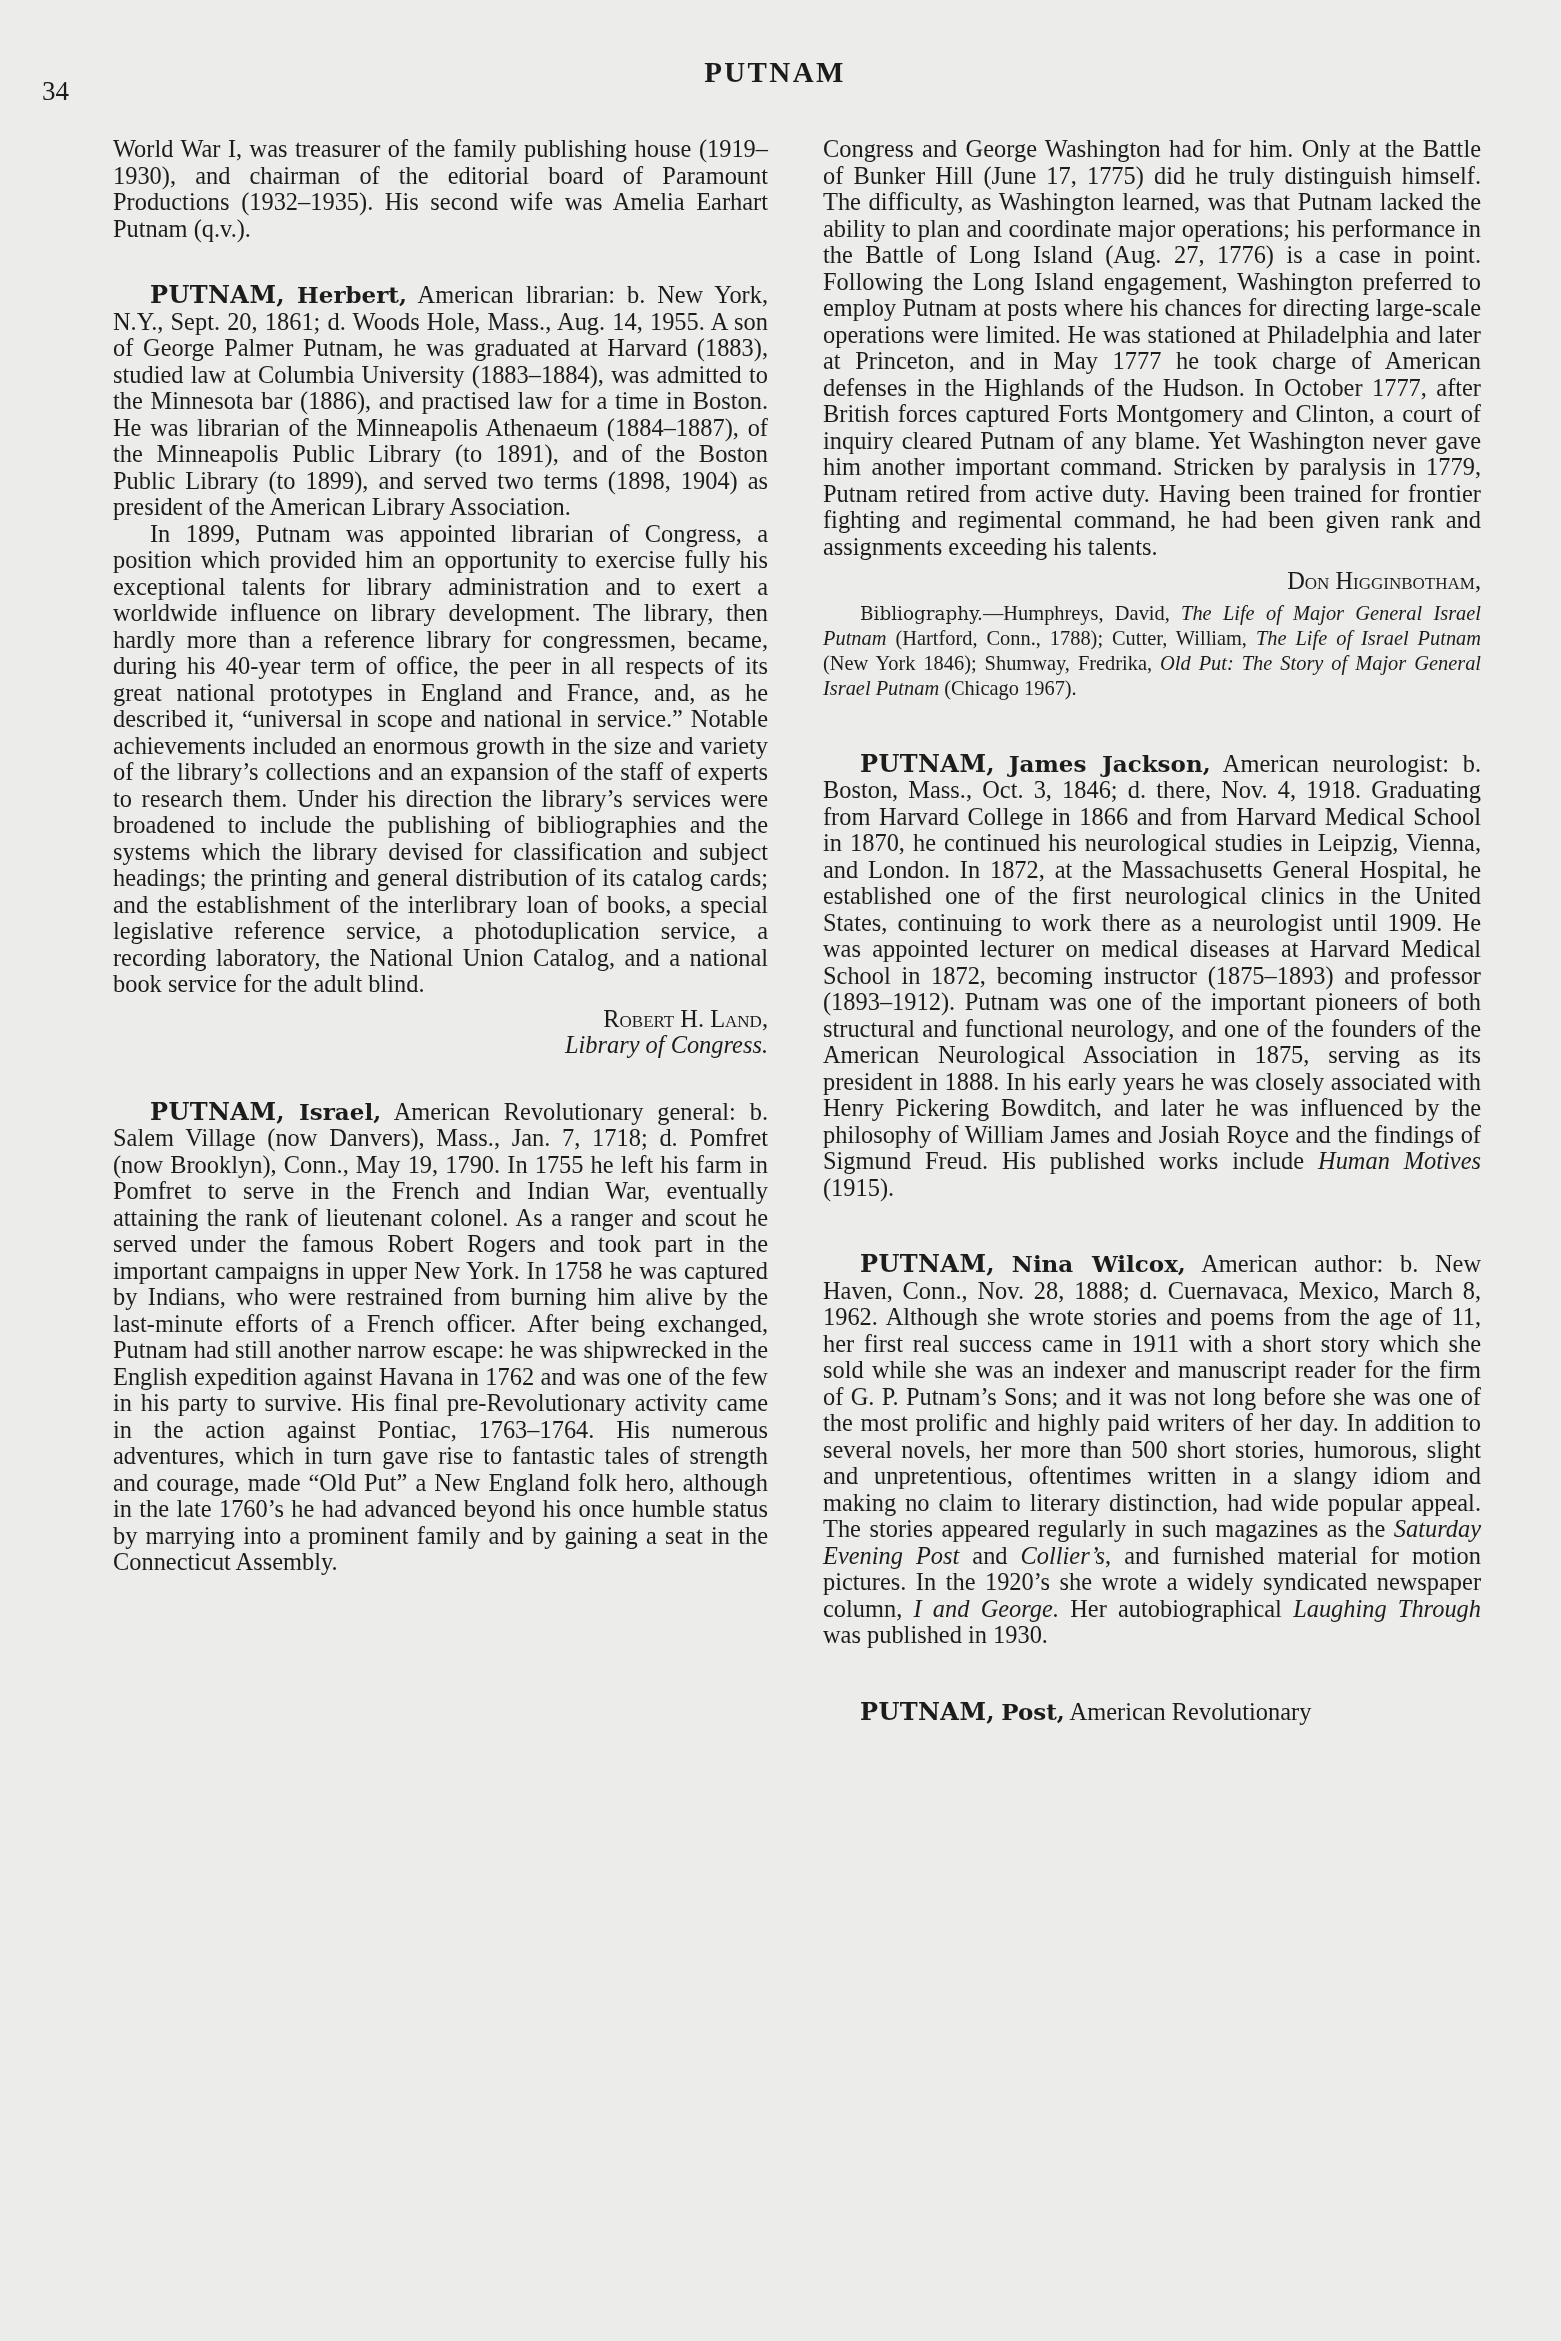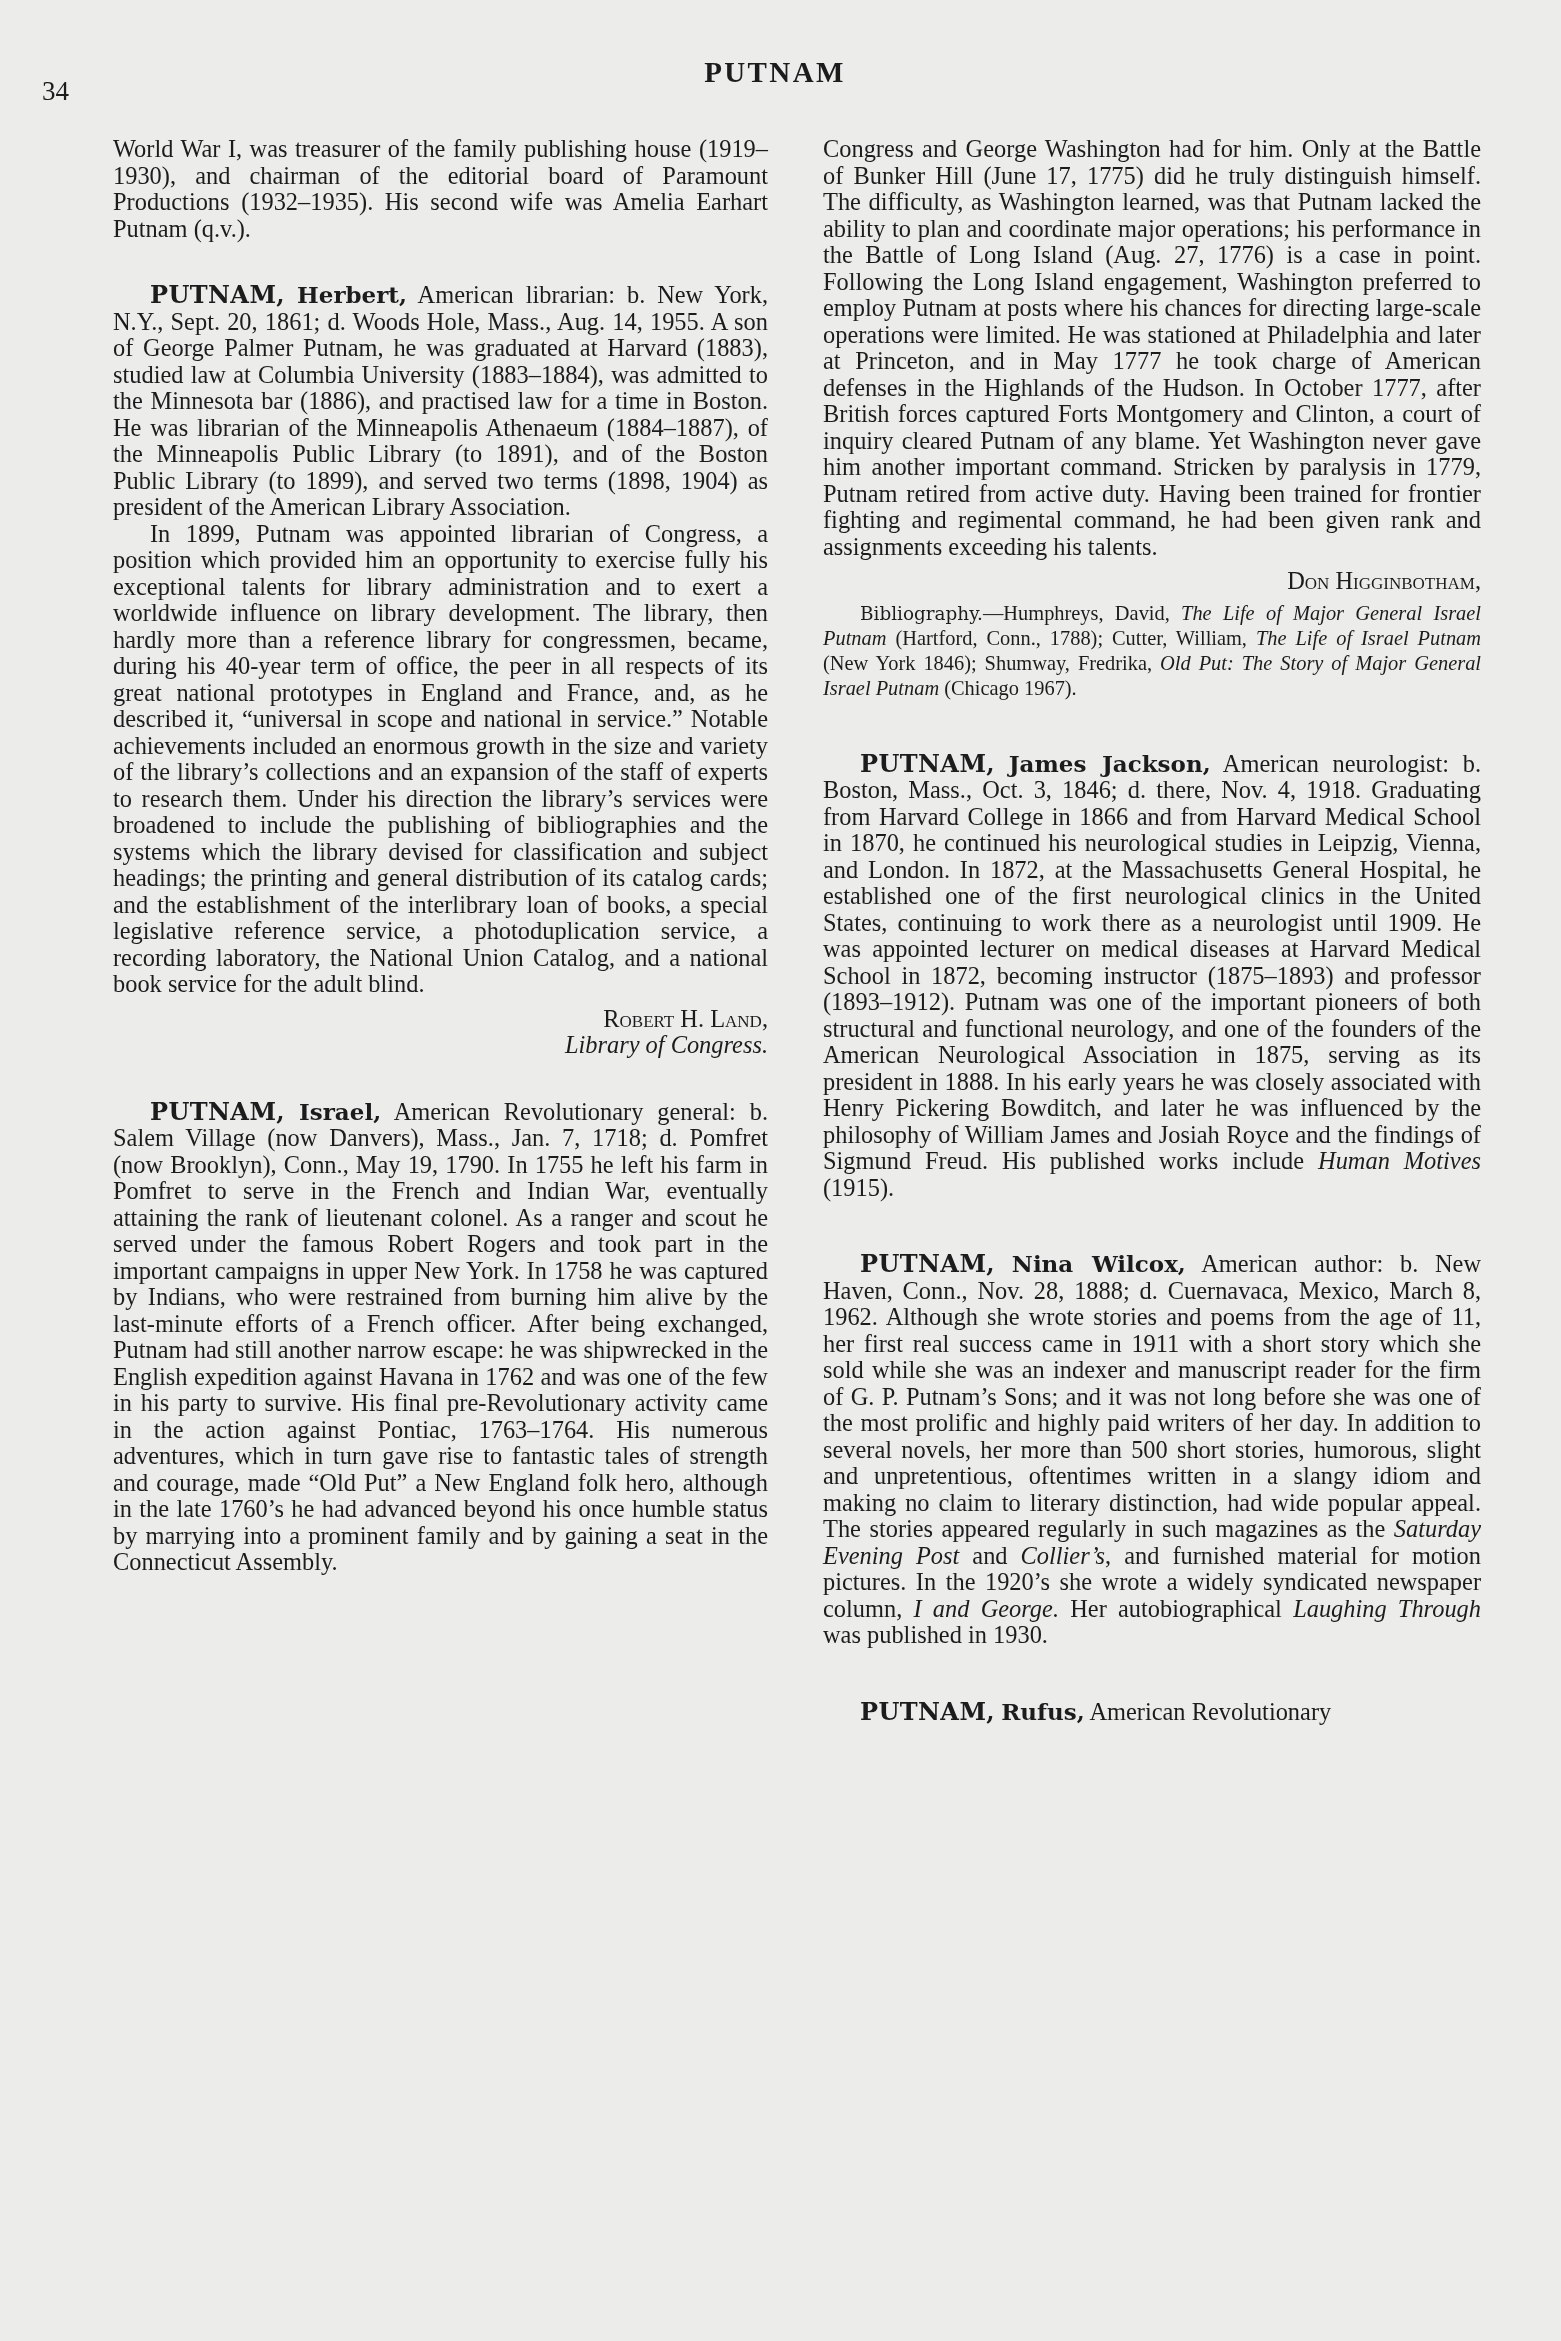--- a/index.html
+++ b/index.html
@@ -70,17 +70,17 @@
 
     <div class="gap-lg">
       <p class="indent"><span class="headword">PUTNAM,</span> <span class="given">James Jackson,</span><span> American neurologist: b. Boston, Mass., Oct. 3, 1846; d. there, Nov. 4, 1918. Graduating from Harvard College in 1866 and from Harvard Medical School in 1870, he continued his neurological studies in Leipzig, Vienna, and London. In 1872, at the Massachusetts General Hospital, he established one of the first neurological clinics in the United States, continuing to work there as a neurologist until 1909. He was appointed lecturer on medical diseases at Harvard Medical School in 1872, becoming instructor (1875–1893) and professor (1893–1912). Putnam was one of the important pioneers of both structural and functional neurology, and one of the founders of the American Neurological Association in 1875, serving as its president in 1888. In his early years he was closely associated with Henry Pickering Bowditch, and later he was influenced by the philosophy of William James and Josiah Royce and the findings of Sigmund Freud. His published works include </span><i>Human Motives</i><span> (1915).</span></p>
     </div>
 
     <div class="gap-lg">
       <p class="indent"><span class="headword">PUTNAM,</span> <span class="given">Nina Wilcox,</span><span> American author: b. New Haven, Conn., Nov. 28, 1888; d. Cuernavaca, Mexico, March 8, 1962. Although she wrote stories and poems from the age of 11, her first real success came in 1911 with a short story which she sold while she was an indexer and manuscript reader for the firm of G. P. Putnam’s Sons; and it was not long before she was one of the most prolific and highly paid writers of her day. In addition to several novels, her more than 500 short stories, humorous, slight and unpretentious, oftentimes written in a slangy idiom and making no claim to literary distinction, had wide popular appeal. The stories appeared regularly in such magazines as the </span><i>Saturday Evening Post</i><span> and </span><i>Collier’s</i><span>, and furnished material for motion pictures. In the 1920’s she wrote a widely syndicated newspaper column, </span><i>I and George.</i><span> Her autobiographical </span><i>Laughing Through</i><span> was published in 1930.</span></p>
     </div>
 
     <div class="gap-lg">
-      <p class="indent"><span class="headword">PUTNAM,</span> <span class="given">Rufus,</span><span> American Revolutionary</span></p>
+      <p class="indent"><span class="headword">PUTNAM,</span> <span class="given">Post,</span><span> American Revolutionary</span></p>
     </div>
   </div>
 </div>
 
 
 </body></html>

